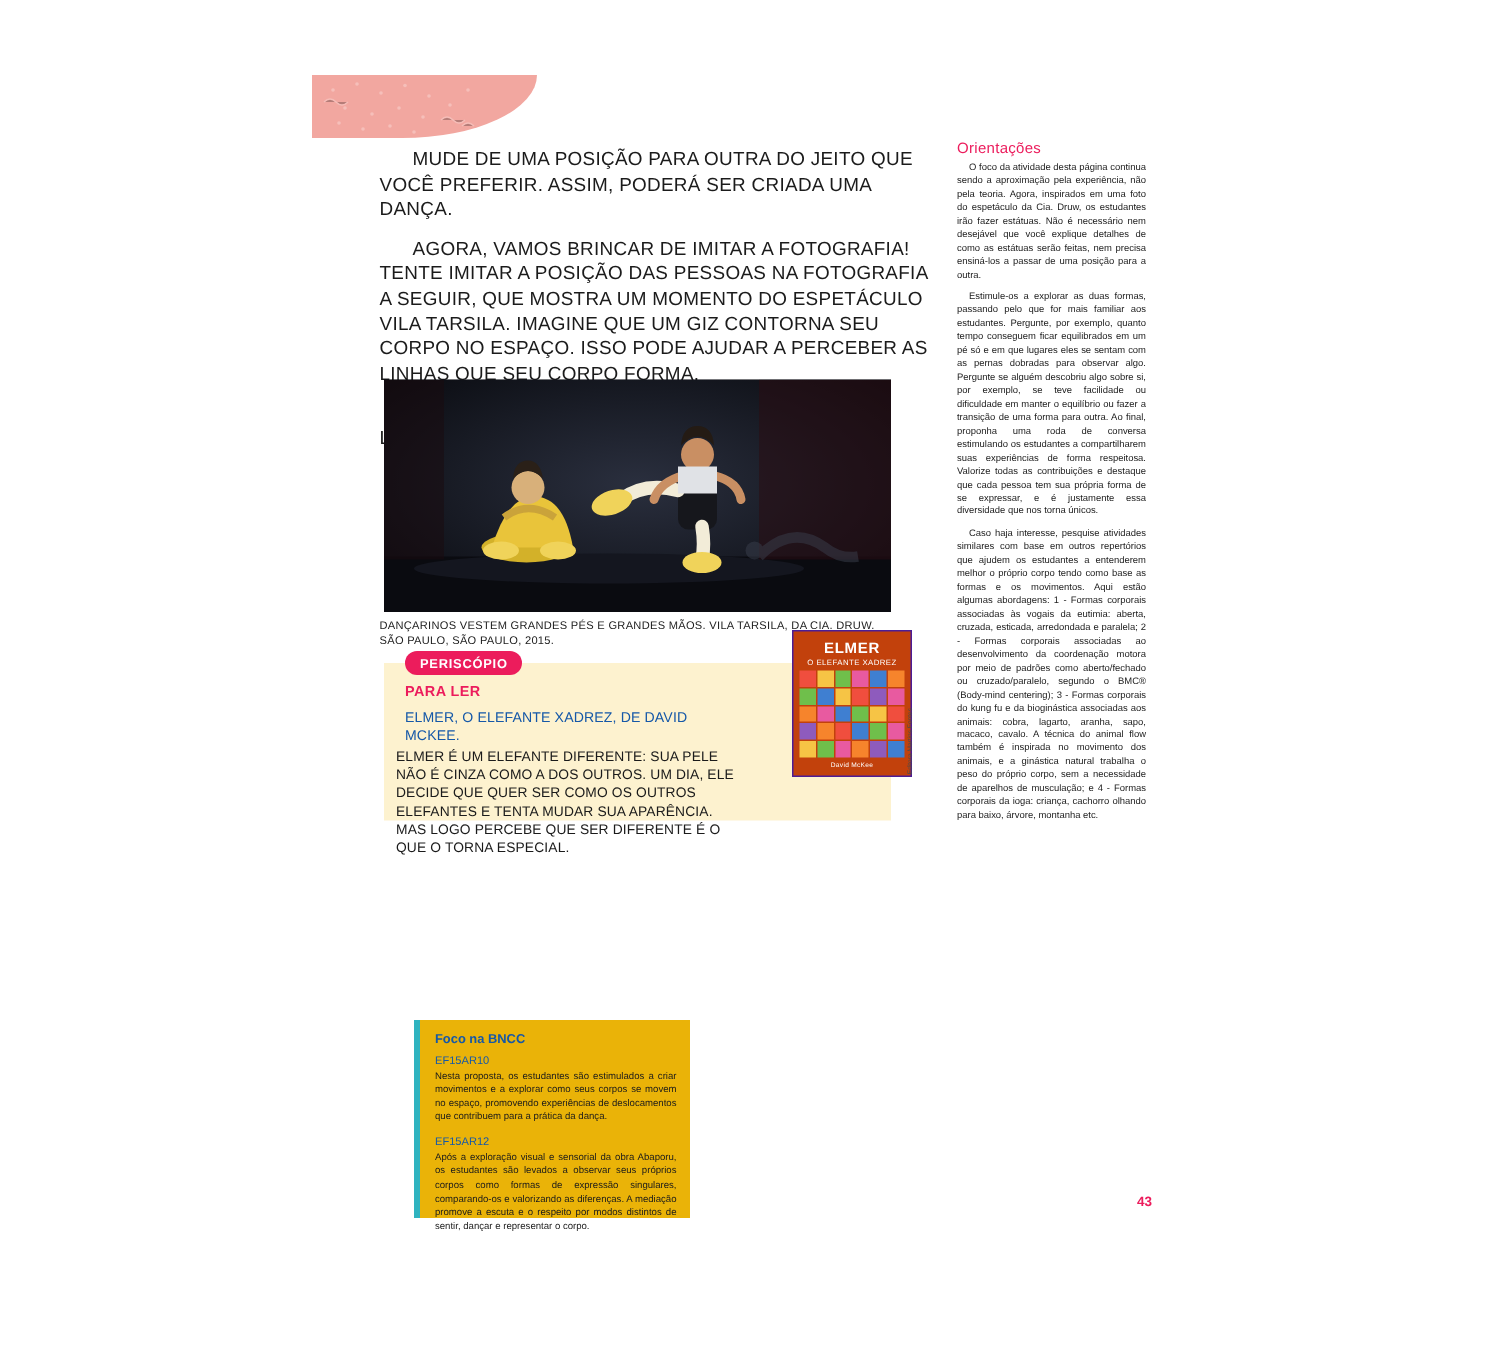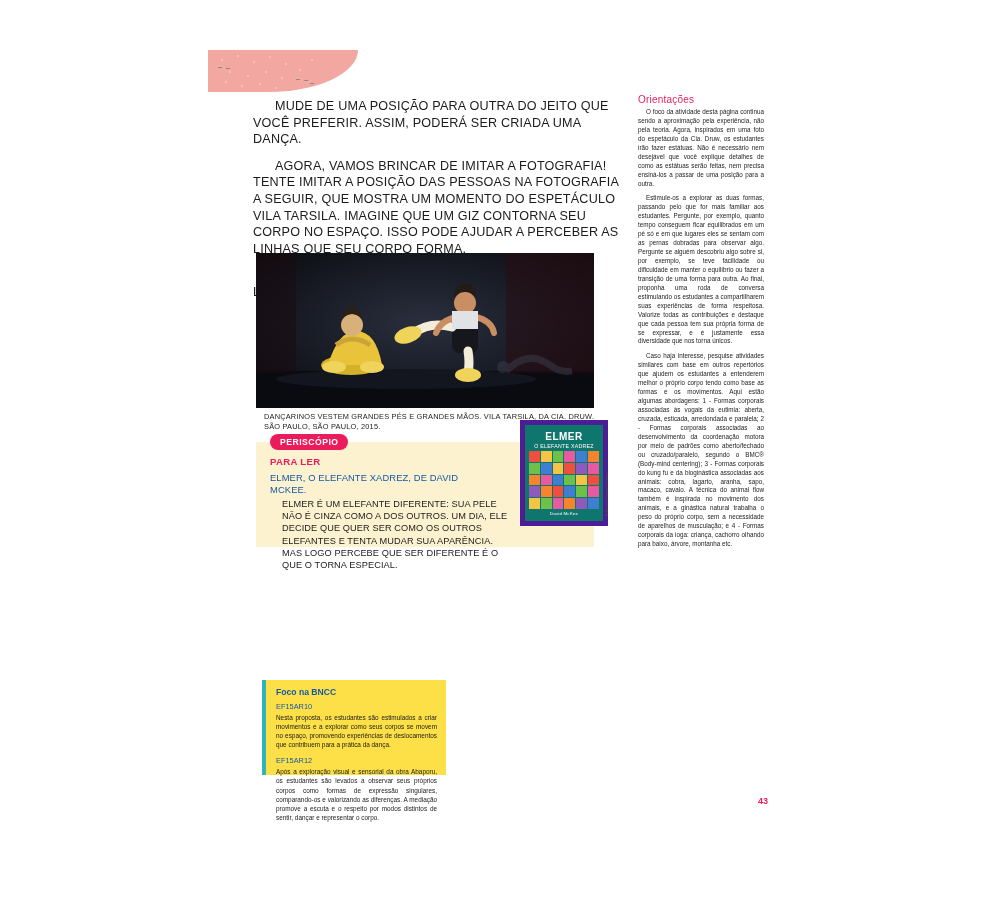--- a/index.html
+++ b/index.html
@@ -56,21 +56,21 @@
   }
 
   
   .photo{
     position:absolute;left:48px;top:203px;width:338px;height:155px;
     background:#0d0f14;
     overflow:hidden;
   }
   .photo .stage{position:absolute;inset:0;}
   .caption{
-    position:absolute;left:56px;top:362px;width:338px;
+    position:absolute;left:45px;top:362px;width:338px;
     font-size:7.4px;line-height:1.35;color:#1b1b1b;
     text-transform:uppercase;letter-spacing:.2px;
   }
 
   
   .periscopio{
     position:absolute;left:48px;top:392px;width:338px;height:105px;
     background:#fdf2cf;
   }
   .peri-tag{
@@ -84,29 +84,29 @@
     position:absolute;left:14px;top:14px;
     color:#ec1c5c;font-size:9.6px;font-weight:bold;letter-spacing:.3px;
     text-transform:uppercase;
   }
   .peri-title{
     position:absolute;left:14px;top:30px;width:220px;
     color:#1558a8;font-size:9.4px;font-weight:normal;line-height:1.3;
     text-transform:uppercase;letter-spacing:.1px;
   }
   .peri-body{
-    position:absolute;left:26px;top:56px;width:230px;
+    position:absolute;left:8px;top:56px;width:230px;
     color:#1b1b1b;font-size:9.2px;line-height:1.33;
     text-transform:uppercase;letter-spacing:.1px;
   }
   
   .book{
     position:absolute;right:-14px;top:-22px;width:78px;height:96px;
-    background:#0f766e;
-    border:5px solid #4c1d95;
+    background:#c2410c;
+    border:1px solid #4c1d95;
     overflow:hidden;
   }
   .book .btitle{
     position:absolute;left:0;right:0;top:6px;text-align:center;
     color:#fff;font-size:10px;font-weight:bold;letter-spacing:.5px;
   }
   .book .bsub{
     position:absolute;left:0;right:0;top:18px;text-align:center;
     color:#fff;font-size:5.2px;letter-spacing:.3px;
   }
@@ -129,22 +129,22 @@
   .pagenum{
     position:absolute;right:18px;bottom:193px;
     width:28px;height:28px;border-radius:50%;
     background:#ffffff;border:1px solid #d8d8d8;
     display:flex;align-items:center;justify-content:center;
     font-size:11px;color:#1b1b1b;font-weight:600;
   }
 
   
   .bncc{
-    position:absolute;left:262px;top:680px;width:180px;height:95px;
-    background:#fde047;
+    position:absolute;left:276px;top:680px;width:180px;height:132px;
+    background:#eab308;
     border-left:4px solid #2fb3bf;
   }
   .bncc .ttl{
     position:absolute;left:10px;top:7px;
     color:#1558a8;font-size:8.6px;font-weight:bold;
   }
   .bncc .code{
     color:#1558a8;font-size:7.4px;font-weight:normal;margin:0 0 2px 0;
   }
   .bncc .txt{

